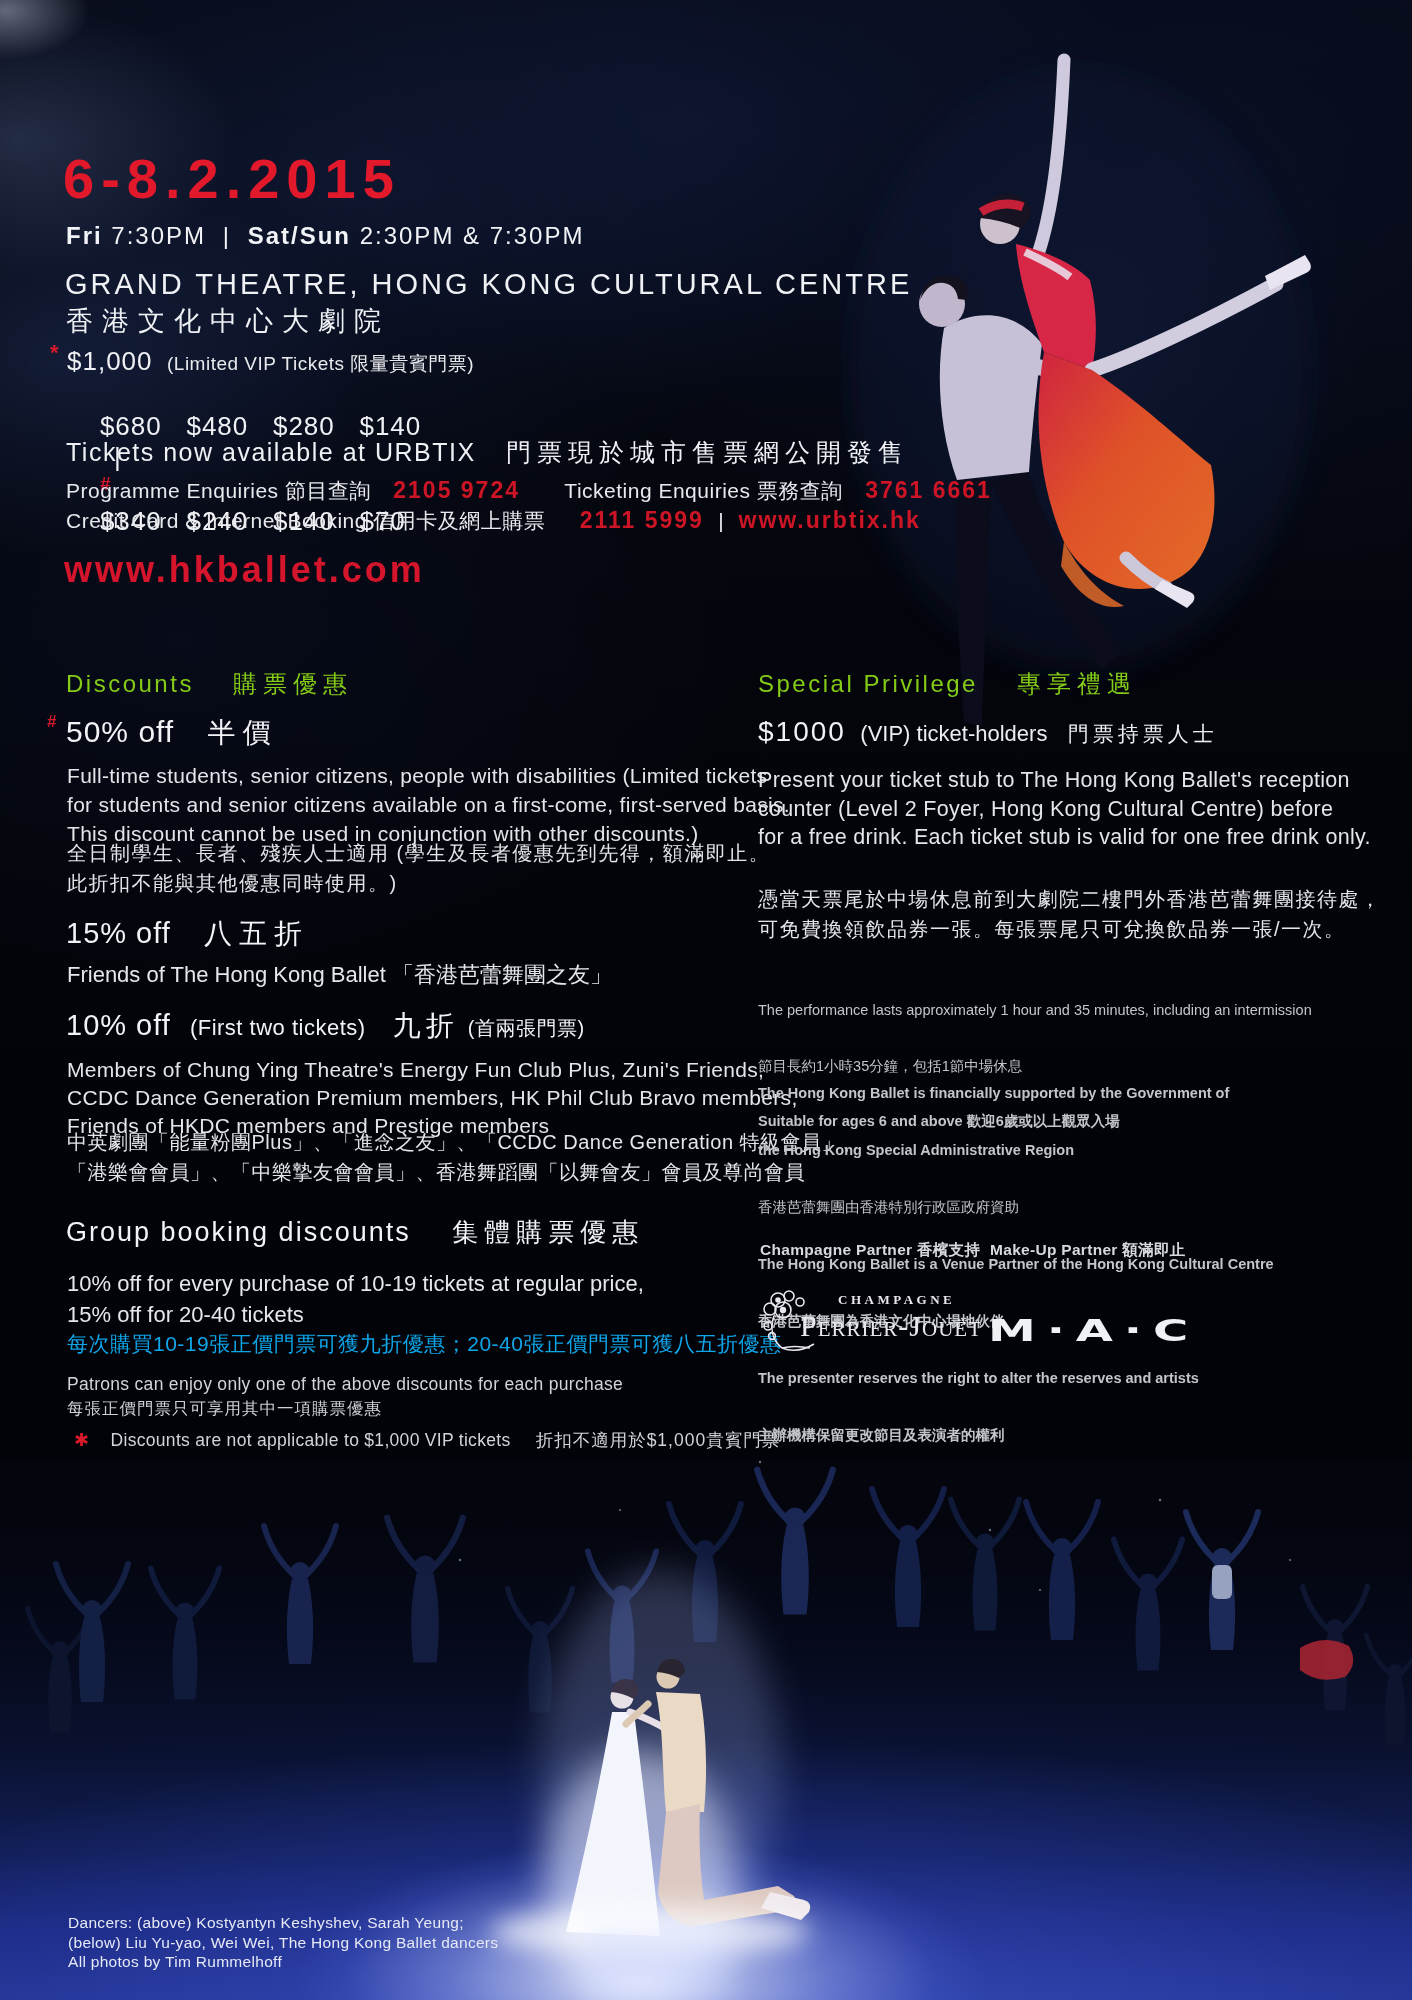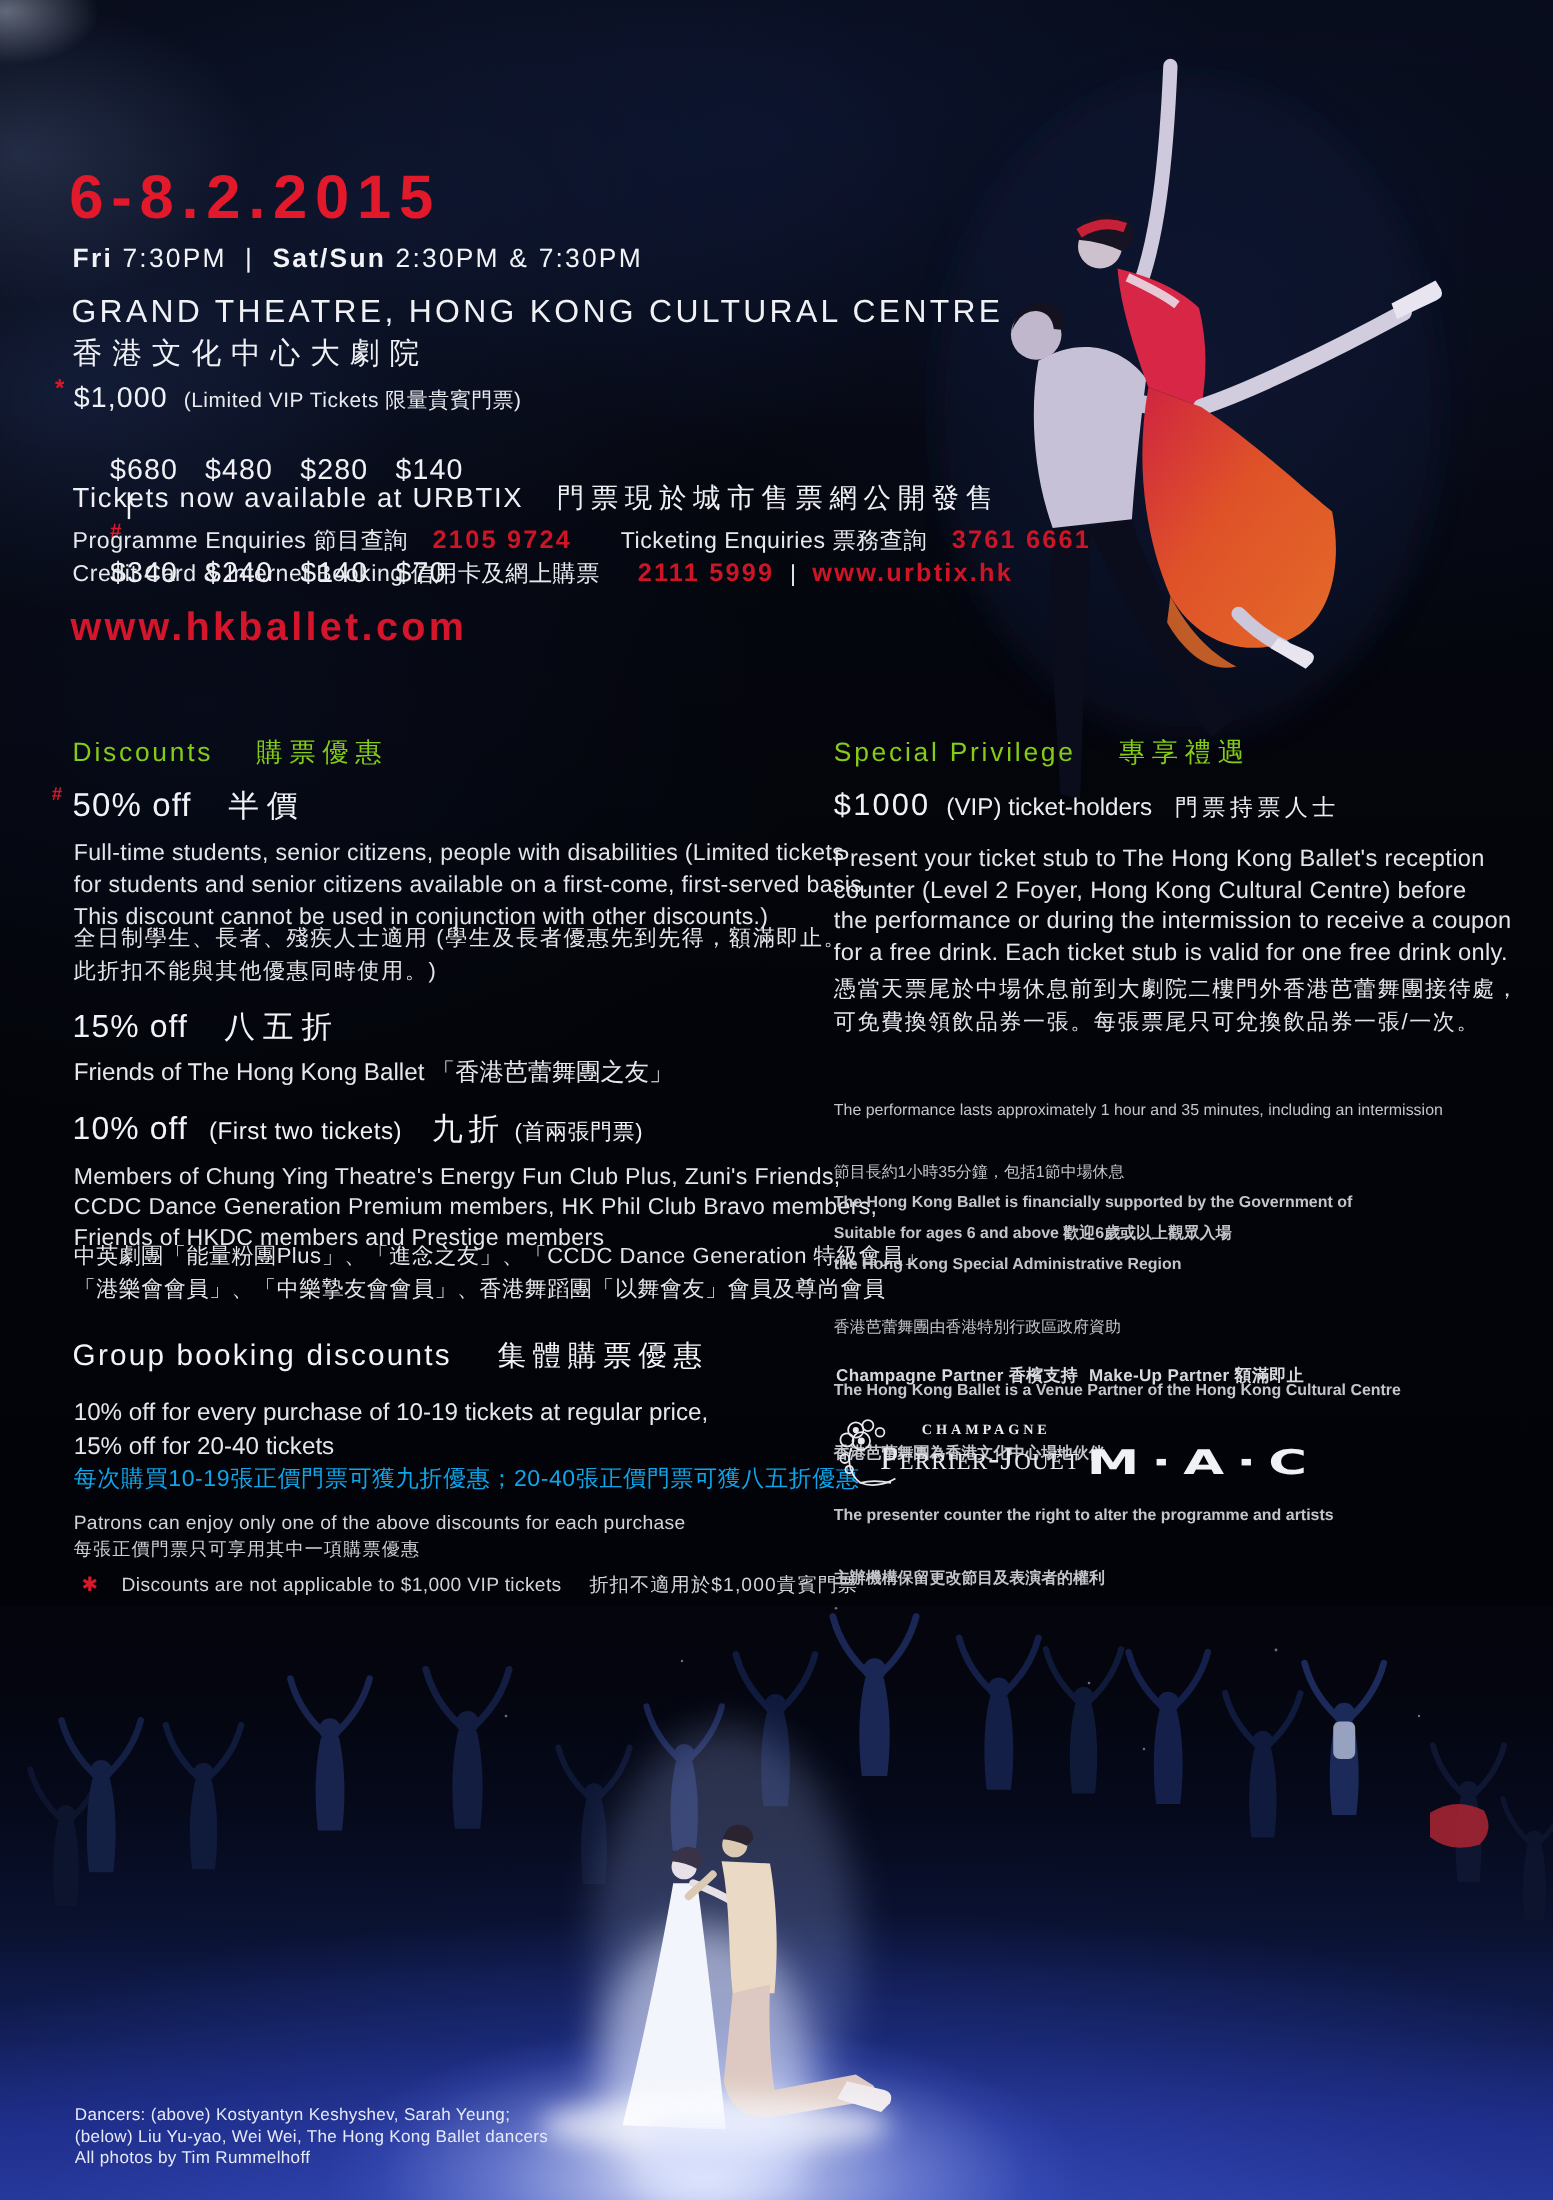--- a/index.html
+++ b/index.html
@@ -302,41 +302,40 @@
 
   <div class="abs nw" style="left:758px;top:716px;">
     <span style="font-size:28px;color:#f0f1f5;letter-spacing:2px;">$1000</span>
     <span style="font-size:22px;color:#ecedf1;margin-left:10px;margin-top:28px;">(VIP) ticket-holders</span>
     <span style="font-size:21px;color:#ecedf1;margin-left:16px;letter-spacing:4px;">門票持票人士</span>
   </div>
 
   <div class="abs t-body" style="left:758px;top:766px;line-height:28.5px;font-size:21.5px;">
     <div class="nw">Present your ticket stub to The Hong Kong Ballet's reception</div>
     <div class="nw">counter (Level 2 Foyer, Hong Kong Cultural Centre) before</div>
-    <div class="nw">the performance or during the intermission to receive a coupon</div>
     <div class="nw">for a free drink. Each ticket stub is valid for one free drink only.</div>
   </div>
   <div class="abs t-bodyzh" style="left:758px;top:884px;">
     <div class="nw">憑當天票尾於中場休息前到大劇院二樓門外香港芭蕾舞團接待處，</div>
     <div class="nw">可免費換領飲品券一張。每張票尾只可兌換飲品券一張/一次。</div>
   </div>
 
   <div class="abs t-fine" style="left:758px;top:964px;">
     <div class="nw" style="font-weight:normal;">The performance lasts approximately 1 hour and 35 minutes, including an intermission</div>
     <div class="nw" style="font-weight:normal;">節目長約1小時35分鐘，包括1節中場休息</div>
     <div class="nw" style="font-weight:bold;">Suitable for ages 6 and above   歡迎6歲或以上觀眾入場</div>
   </div>
 
   <div class="abs t-fine2" style="left:758px;top:1046px;">
     <div class="nw" style="font-weight:bold;">The Hong Kong Ballet is financially supported by the Government of</div>
     <div class="nw" style="font-weight:bold;">the Hong Kong Special Administrative Region</div>
     <div class="nw" style="font-weight:normal;">香港芭蕾舞團由香港特別行政區政府資助</div>
     <div class="nw" style="font-weight:bold;">The Hong Kong Ballet is a Venue Partner of the Hong Kong Cultural Centre</div>
     <div class="nw" style="font-weight:bold;">香港芭蕾舞團為香港文化中心場地伙伴</div>
-    <div class="nw" style="font-weight:bold;">The presenter counter the right to alter the programme and artists</div>
+    <div class="nw" style="font-weight:bold;">The presenter reserves the right to alter the reserves and artists</div>
     <div class="nw" style="font-weight:bold;">主辦機構保留更改節目及表演者的權利</div>
   </div>
 
   <div class="abs t-partner nw" style="left:760px;top:1240px;">Champagne Partner 香檳支持</div>
   <div class="abs t-partner nw" style="left:990px;top:1240px;">Make-Up Partner 額滿即止</div>
 
   <div class="abs" style="left:756px;top:1286px;width:70px;height:70px;">
     <svg width="70" height="70" viewBox="0 0 70 70">
       <g stroke="#e8e6ee" fill="none" stroke-width="1.6">
         <circle cx="22" cy="14" r="7"></circle>

